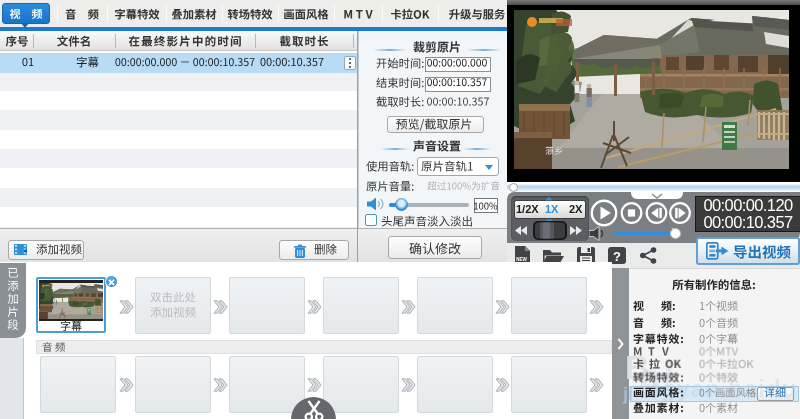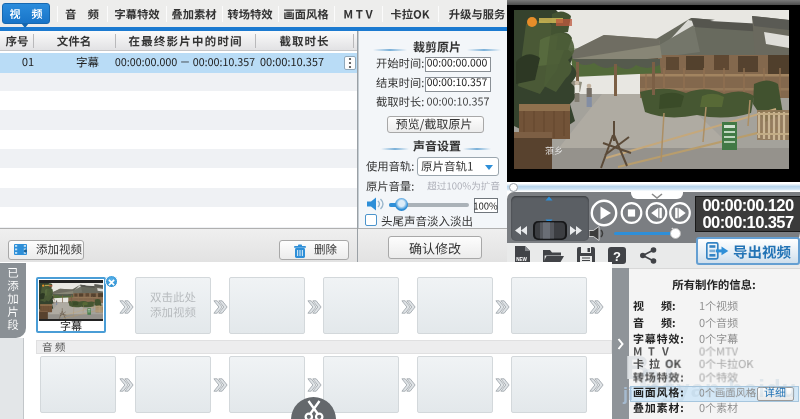--- a/index.html
+++ b/index.html
@@ -55,21 +55,21 @@
 #cbar{left:507px;top:192px;width:293px;height:51px;background:#7b7e82;border-radius:7px 0 10px 0}
 #notch{position:absolute;left:124px;top:0;width:52px;height:7px;background:#fff;border-radius:0 0 6px 6px}
 #jogpanel{position:absolute;left:4px;top:3.5px;width:78px;height:45.5px;background:#5b5f64;border-radius:5px;box-shadow:inset 0 1px 2px rgba(0,0,0,0.4)}
 #speed{position:absolute;left:7px;top:8px;width:72px;height:19px;border-radius:2.5px;
  background:linear-gradient(#ffffff,#d8d8d8);border:1px solid #3f3f3f;
  font-size:11px;font-weight:bold;color:#1a1a1a}
 #speed .s1{position:absolute;left:1px;top:2px}
 #speed .s2{position:absolute;left:30px;top:2px;color:#2e8fd8}
 #speed .s3{position:absolute;left:54px;top:2px}
 #timebox{position:absolute;left:188px;top:4px;width:106px;height:36px;background:#3b3b3b;
- border:1px solid #191919;color:#fff;font-size:16.5px;font-weight:bold;line-height:17px;
+ border:1px solid #191919;color:#fff;font-size:16.5px;font-weight:normal;line-height:17px;
  text-align:center;letter-spacing:-0.6px}
 
 #icons{left:507px;top:243px;width:293px;height:25px;background:#e9eaea}
 #export{left:696px;top:237px;width:104px;height:28px;background:linear-gradient(#ffffff,#dfeaf3 70%,#cfdfec);
  border:2px solid #649fd2;border-radius:3px}
 
 #clips{left:0;top:262px;width:612px;height:157px;background:#fff}
 #sidetab{position:absolute;left:0;top:1px;width:26px;height:75px;background:#8a9095;border-radius:0 0 10px 0}
 #sidecol{position:absolute;left:0;top:76px;width:24px;height:81px;background:#e3e6e8;border-right:1px solid #c2c6c9}
 #thumb{position:absolute;left:36px;top:15px;width:70px;height:56px;border:2px solid #4a9dd6;background:#fff;border-radius:2px}
@@ -260,20 +260,25 @@
  <div id="seek"></div>
  <div id="seekh"></div>
 </div>
 
 <div class="abs" id="cbar">
  <div id="jogpanel"></div>
  <div id="notch">
       <svg width="12" height="6" viewBox="0 0 12 6" style="margin:1px auto 0">
         <path d="M1,1 L6,5 L11,1" stroke="#8a8a8a" stroke-width="1.6" fill="none"></path>
       </svg>
+    </div>
+ <div id="speed">
+      <span class="s1">1/2X</span>
+      <span class="s2">1X</span>
+      <span class="s3">2X</span>
     </div>
  <svg width="8" height="5" viewBox="0 0 8 5" style="position:absolute;left:38px;top:3.5px">
       <path d="M0.5,4.5 L4,0.5 L7.5,4.5 z" fill="#2e8fd8"></path>
     </svg>
     <svg width="8" height="5" viewBox="0 0 8 5" style="position:absolute;left:38px;top:27px">
       <path d="M0.5,0.5 L7.5,0.5 L4,4.5 z" fill="#2e8fd8"></path>
     </svg>
  <svg width="83" height="19" viewBox="0 0 83 19" style="position:absolute;left:0px;top:29px">
   <path d="M20,5 L14,9.5 L20,14 z M14,5 L8,9.5 L14,14 z" fill="#e8eaec"></path>
   <path d="M63,5 L69,9.5 L63,14 z M69,5 L75,9.5 L69,14 z" fill="#e8eaec"></path>

